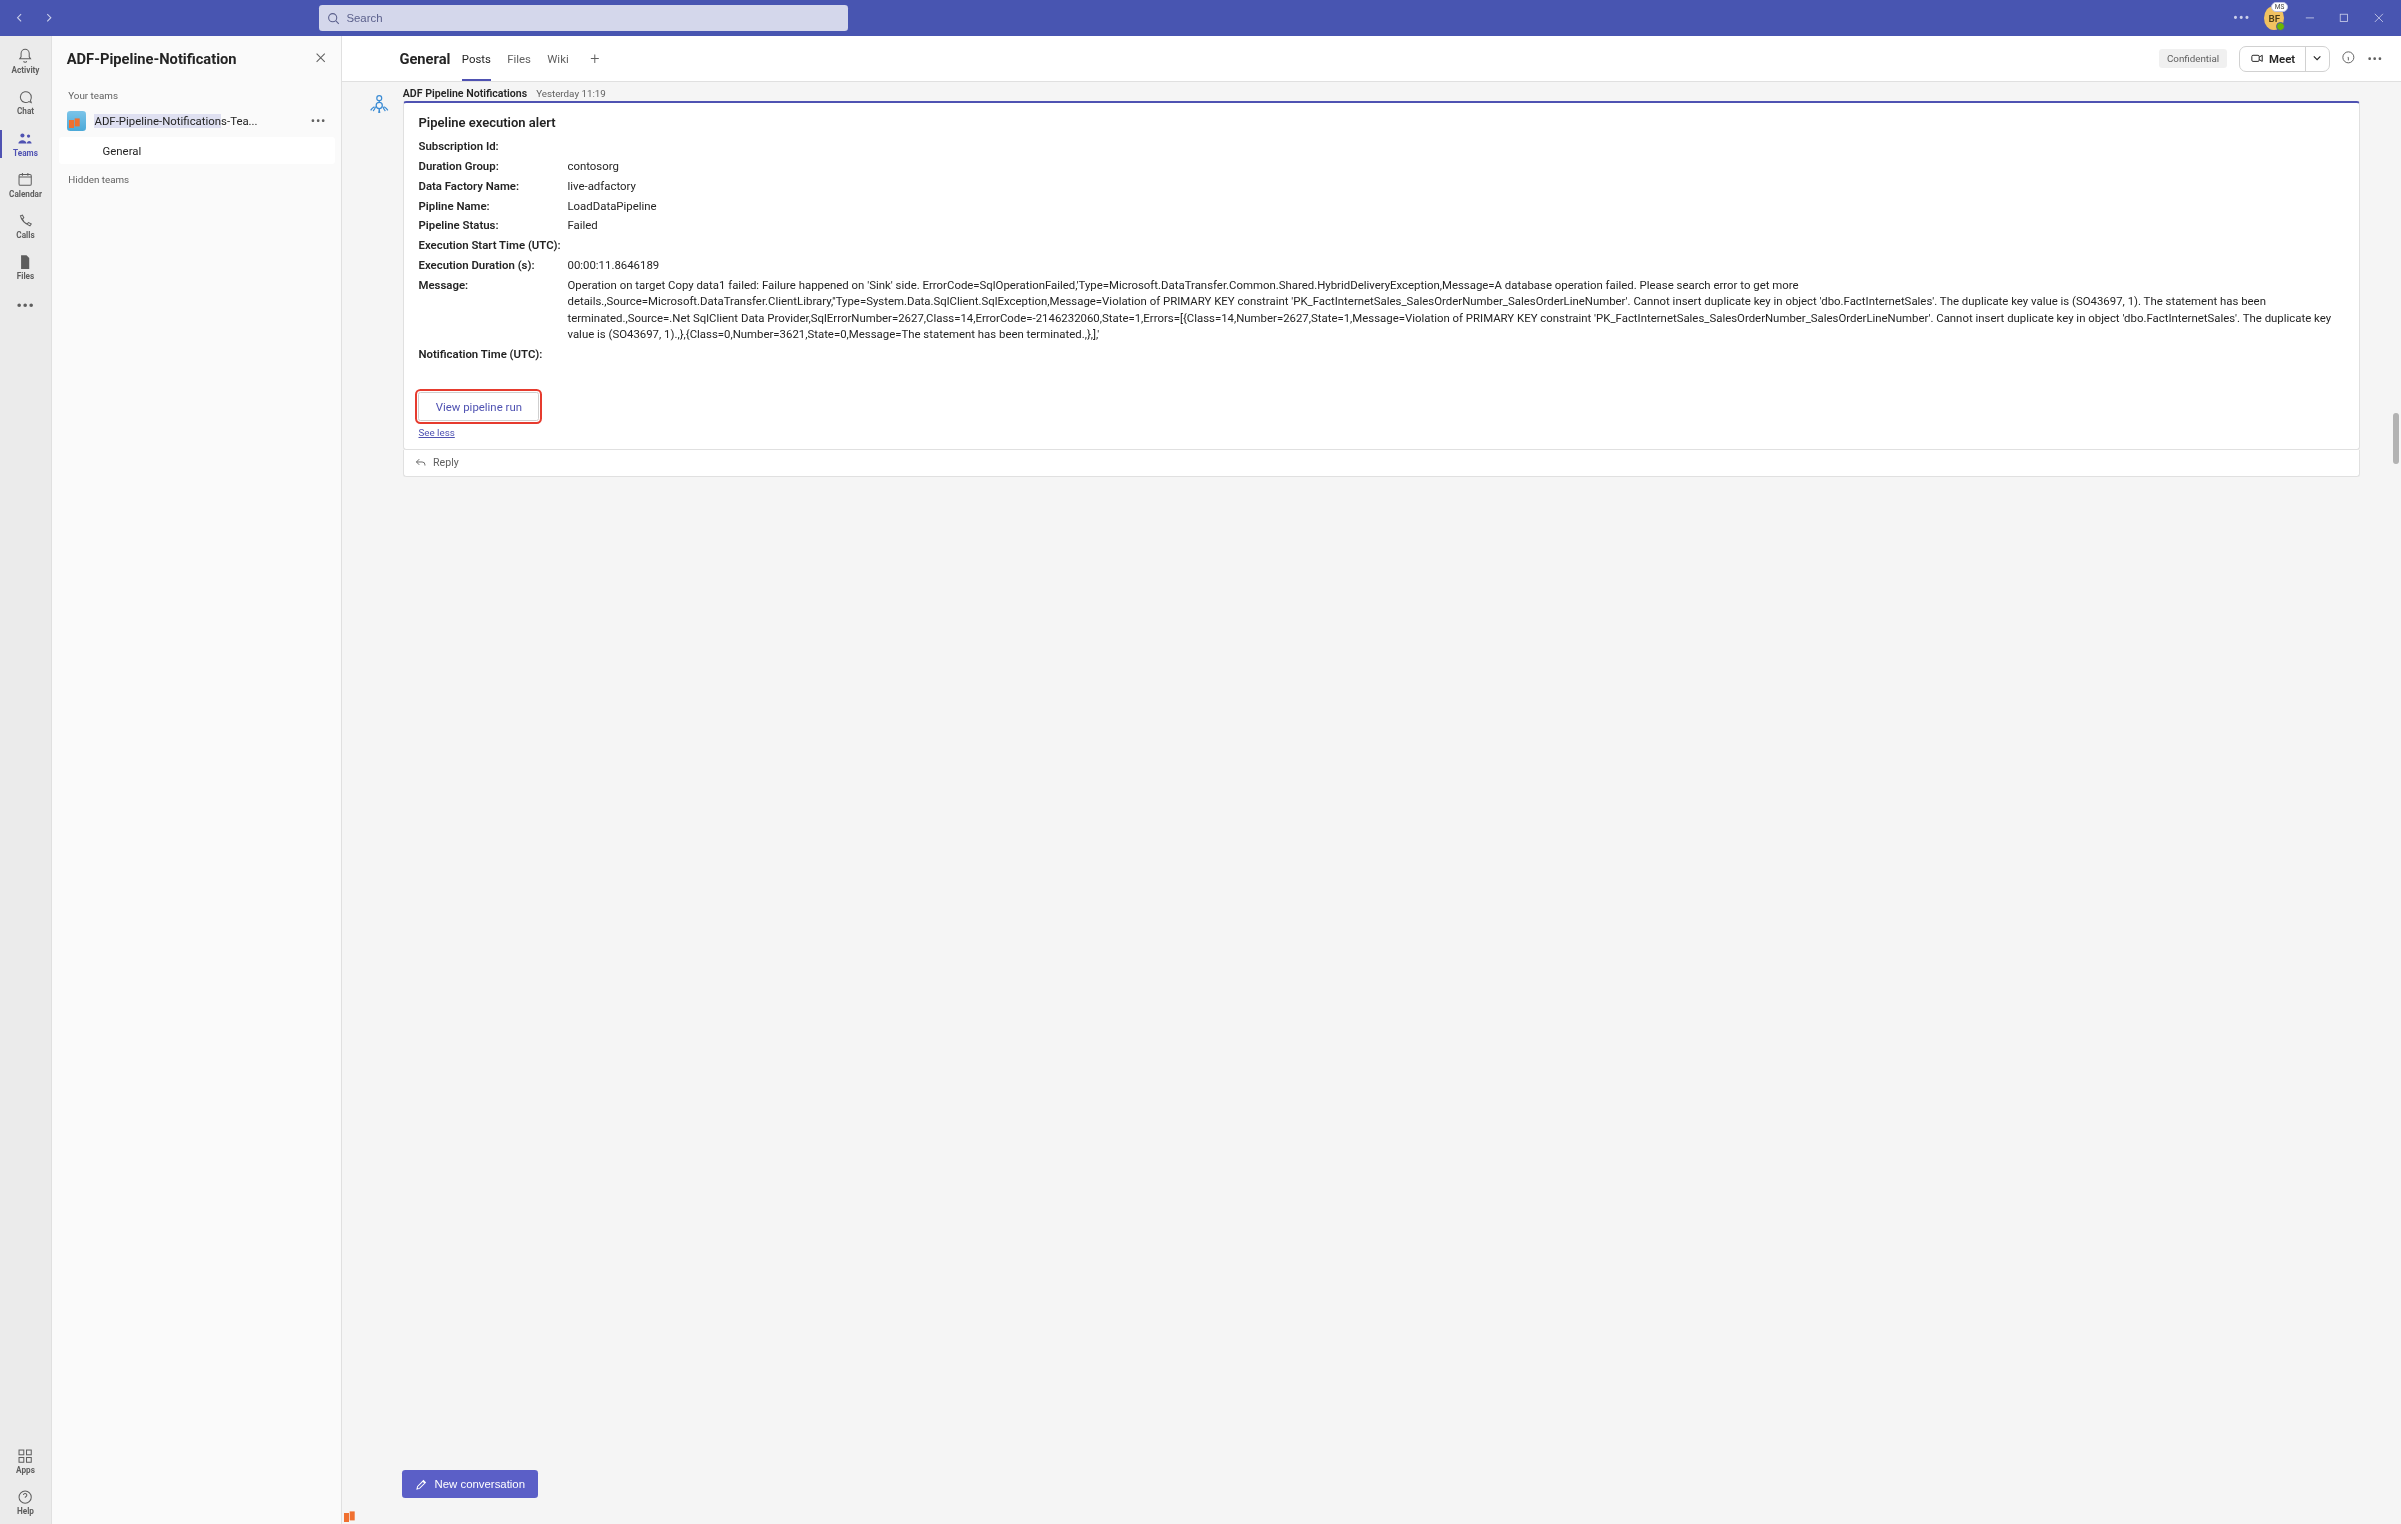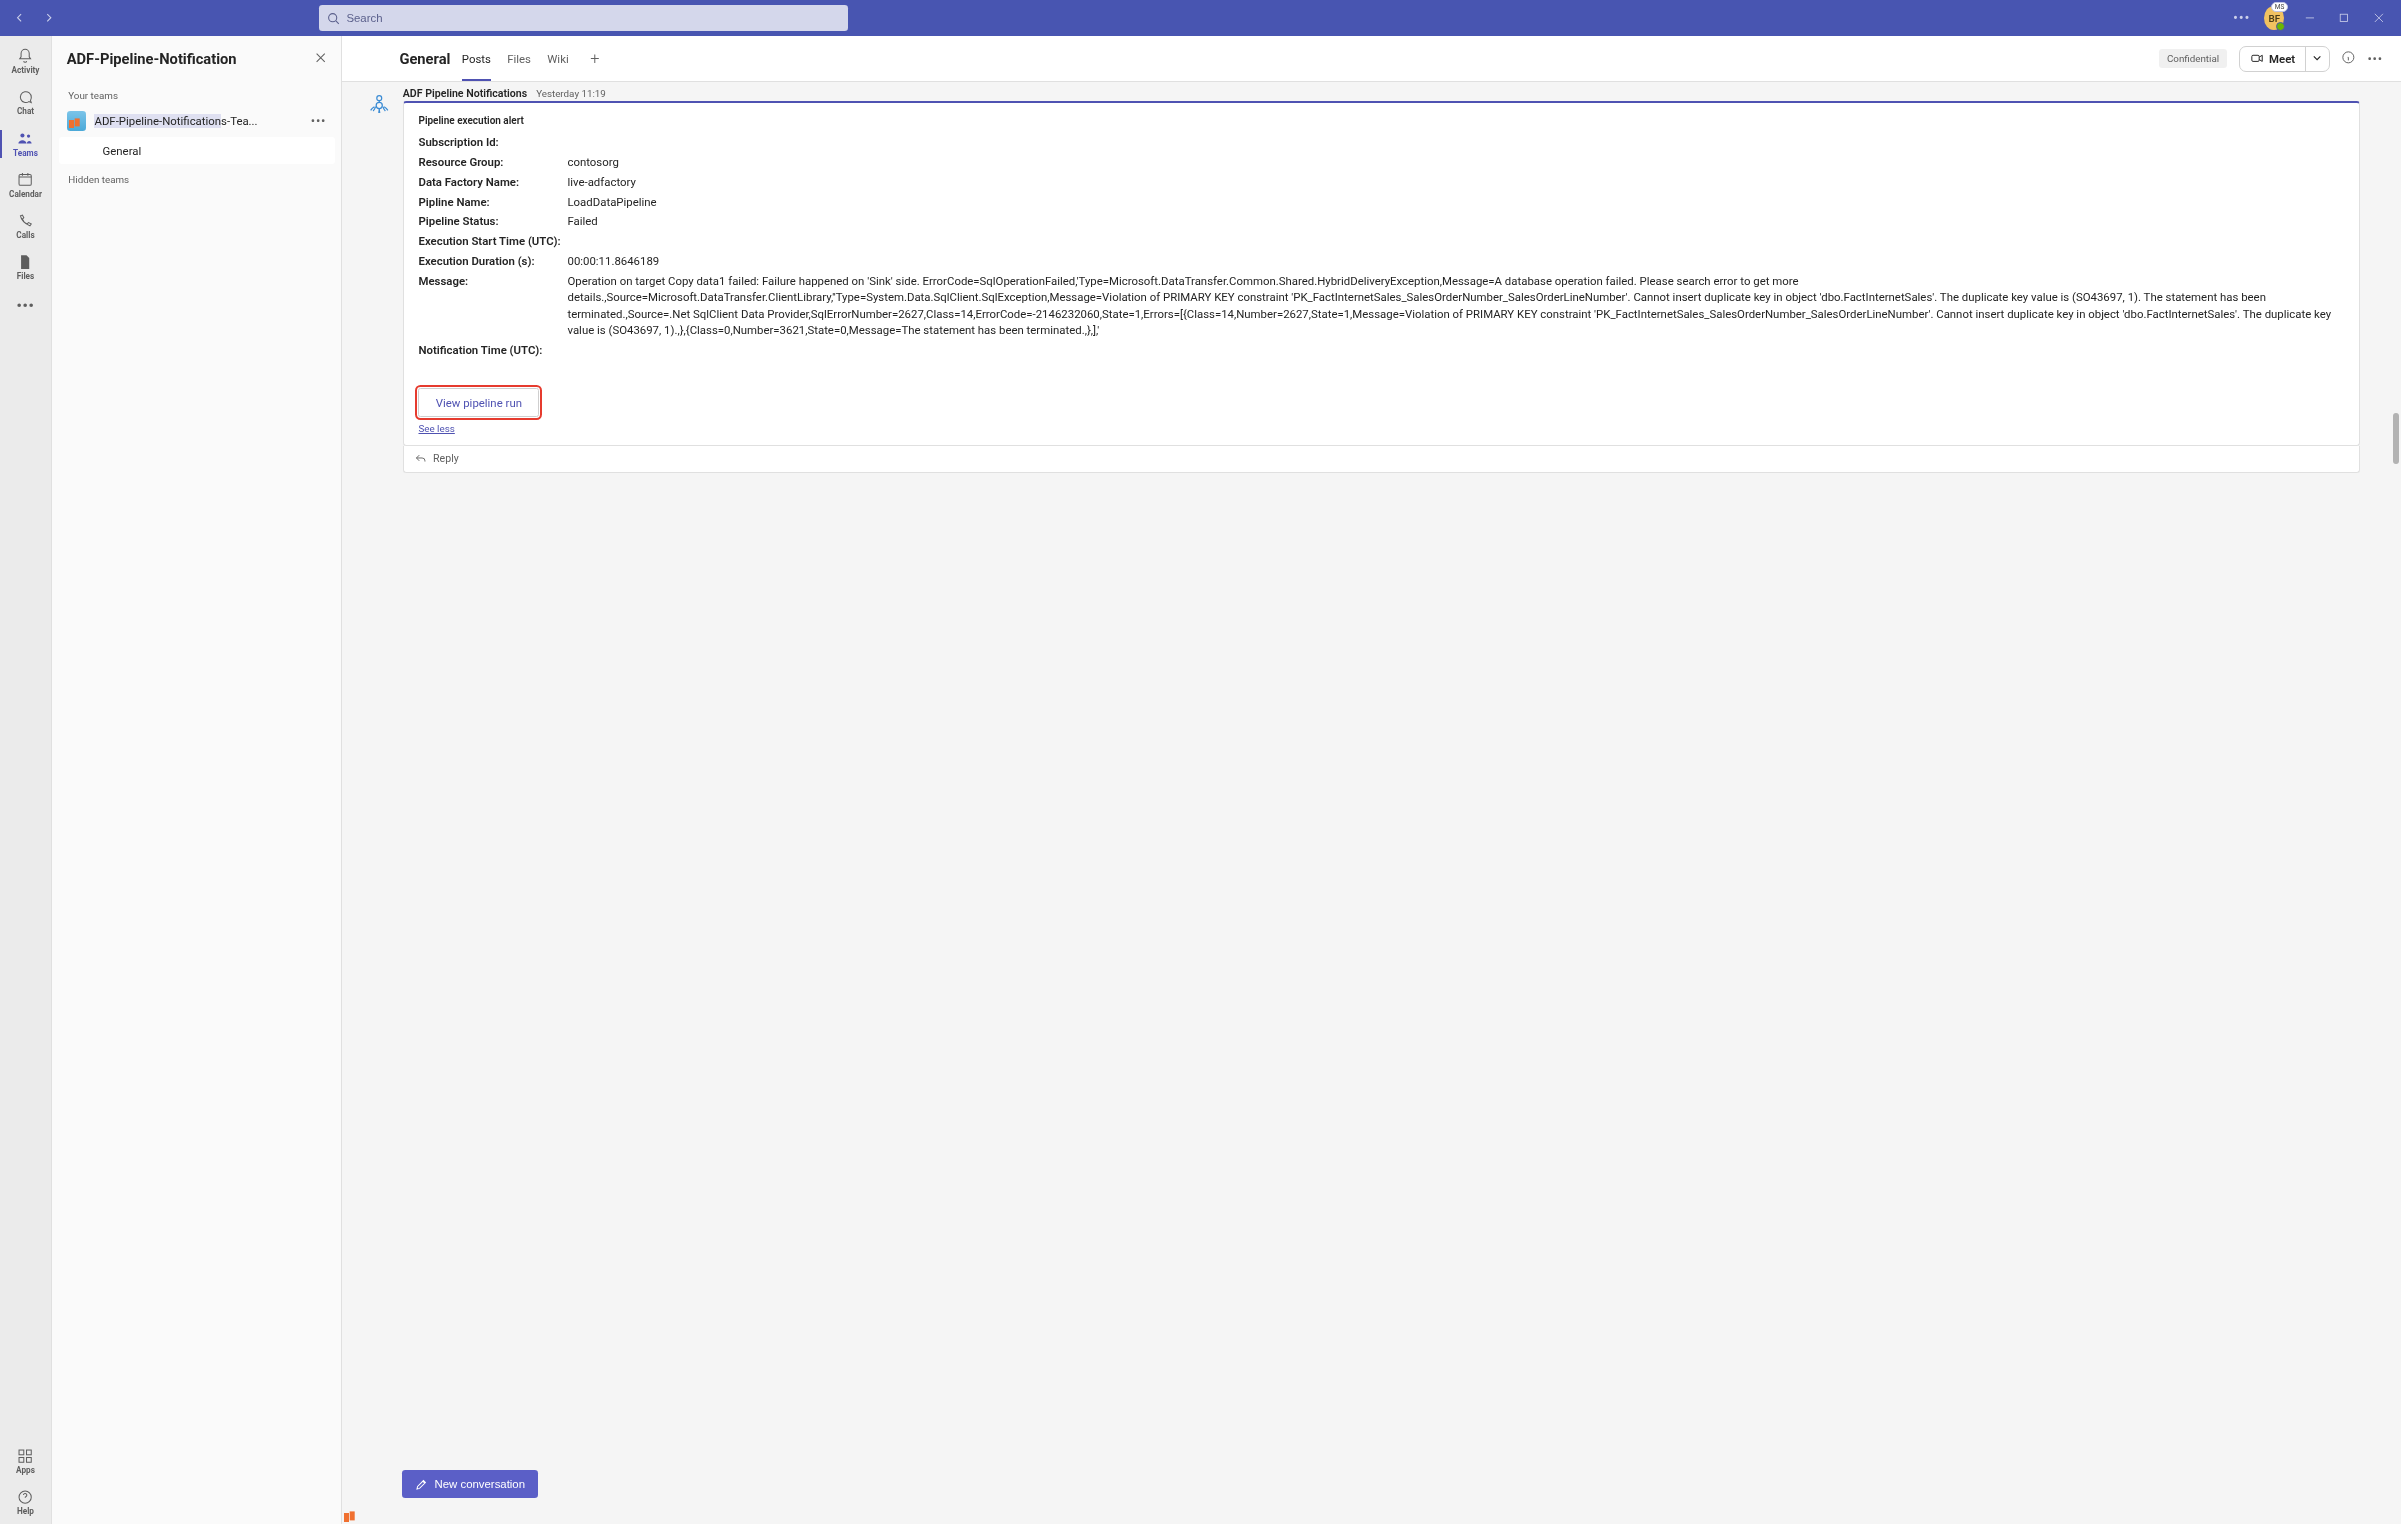--- a/index.html
+++ b/index.html
@@ -233,21 +233,21 @@
   .msg-body { flex: 1; min-width: 0; }
   .msg-meta { font-size: 9.8px; color: #616161; margin-bottom: 1.6px; }
   .msg-meta .sender { font-weight: 600; color: #242424; font-size: 10.6px; margin-right: 6.5px; }
   .card {
     background: #fff;
     border: 0.8px solid #e0e0e0;
     border-top: 2.4px solid #4f52b2;
     border-radius: 3.3px;
     padding: 11.4px 14.7px 9.8px;
   }
-  .card h3 { font-size: 10px; font-weight: 600; margin-bottom: 8.2px; }
+  .card h3 { font-size: 13px; font-weight: 600; margin-bottom: 8.2px; }
   .kv { display: flex; margin-bottom: 3.3px; font-size: 11.4px; line-height: 1.45; }
   .kv .k { width: 149px; font-weight: 600; flex-shrink: 0; }
   .kv .v { flex: 1; color: #242424; word-break: break-word; }
   .card-btn {
     display: inline-block;
     border: 0.8px solid #cfcfcf;
     outline: 2.4px solid #e63b2e;
     outline-offset: 1.6px;
     padding: 6.5px 16.3px;
     font-size: 11.4px;
@@ -502,21 +502,21 @@
             <span>Yesterday 11:19</span>
           </div>
           <div class="card">
             <h3>Pipeline execution alert</h3>
             <div id="kv-list">
                 <div class="kv">
                   <div class="k">Subscription Id:</div>
                   <div class="v"></div>
                 </div>
                 <div class="kv">
-                  <div class="k">Resource Group:</div>
+                  <div class="k">Duration Group:</div>
                   <div class="v">contosorg</div>
                 </div>
                 <div class="kv">
                   <div class="k">Data Factory Name:</div>
                   <div class="v">live-adfactory</div>
                 </div>
                 <div class="kv">
                   <div class="k">Pipline Name:</div>
                   <div class="v">LoadDataPipeline</div>
                 </div>

